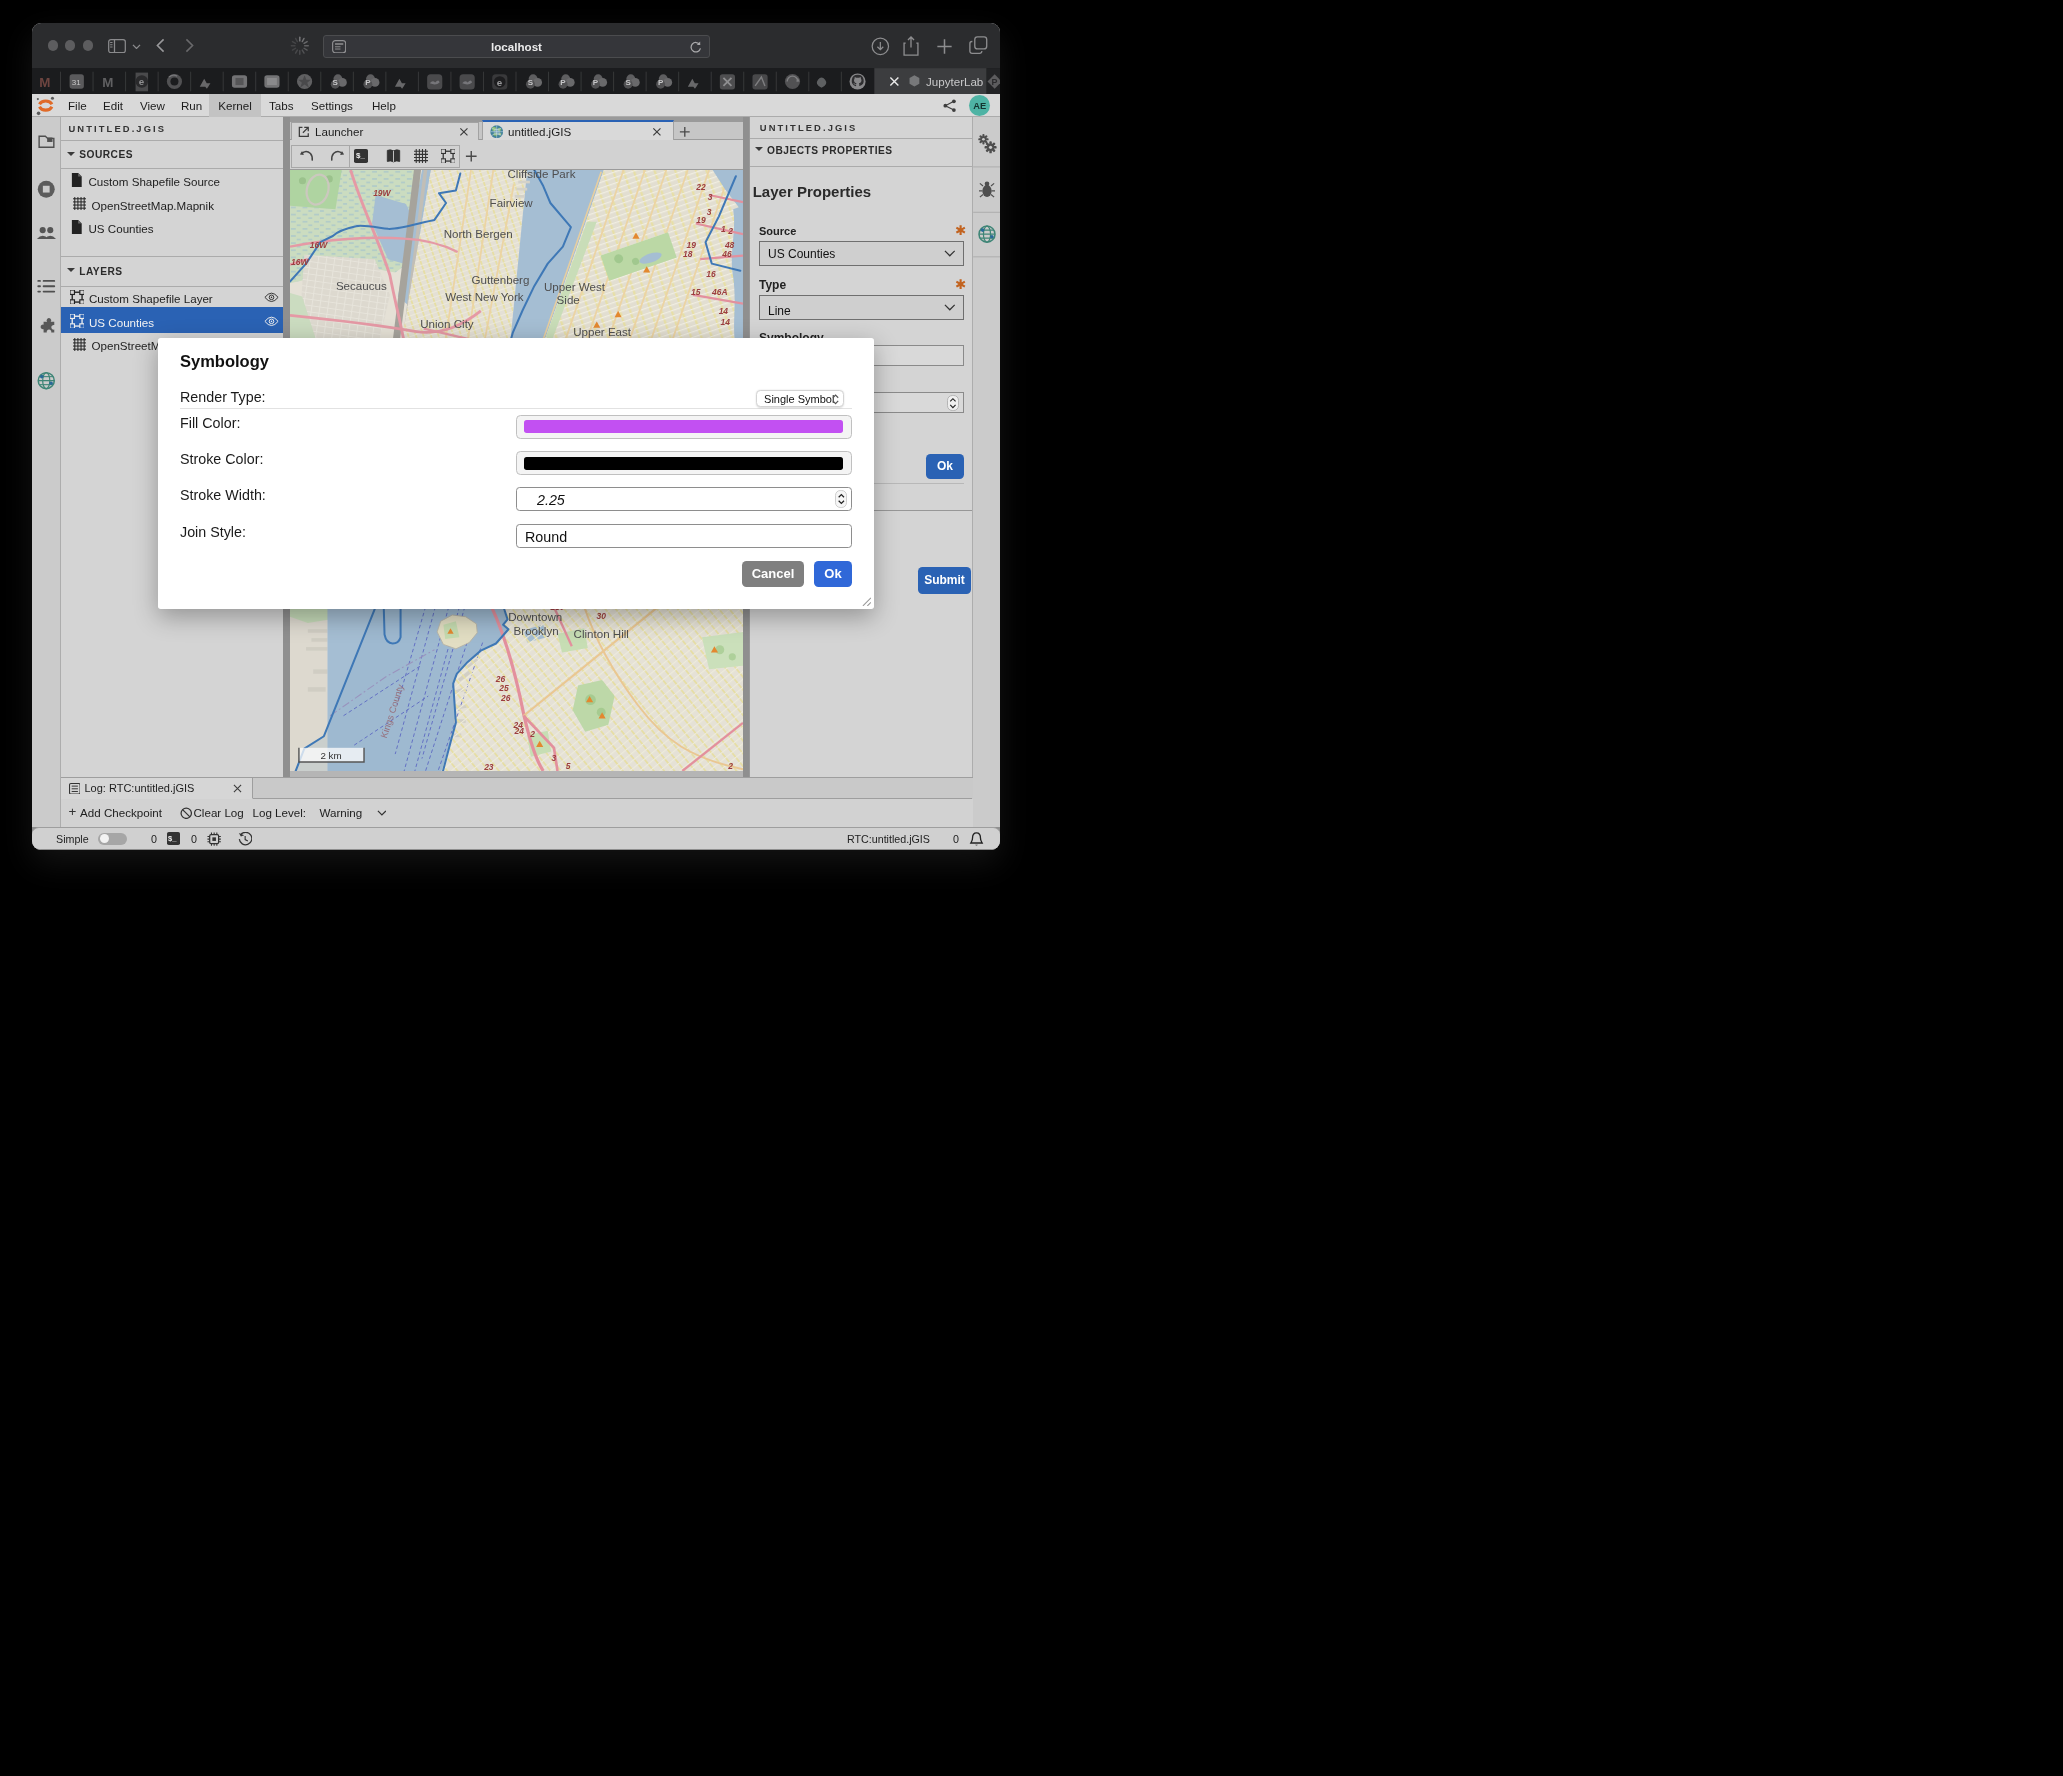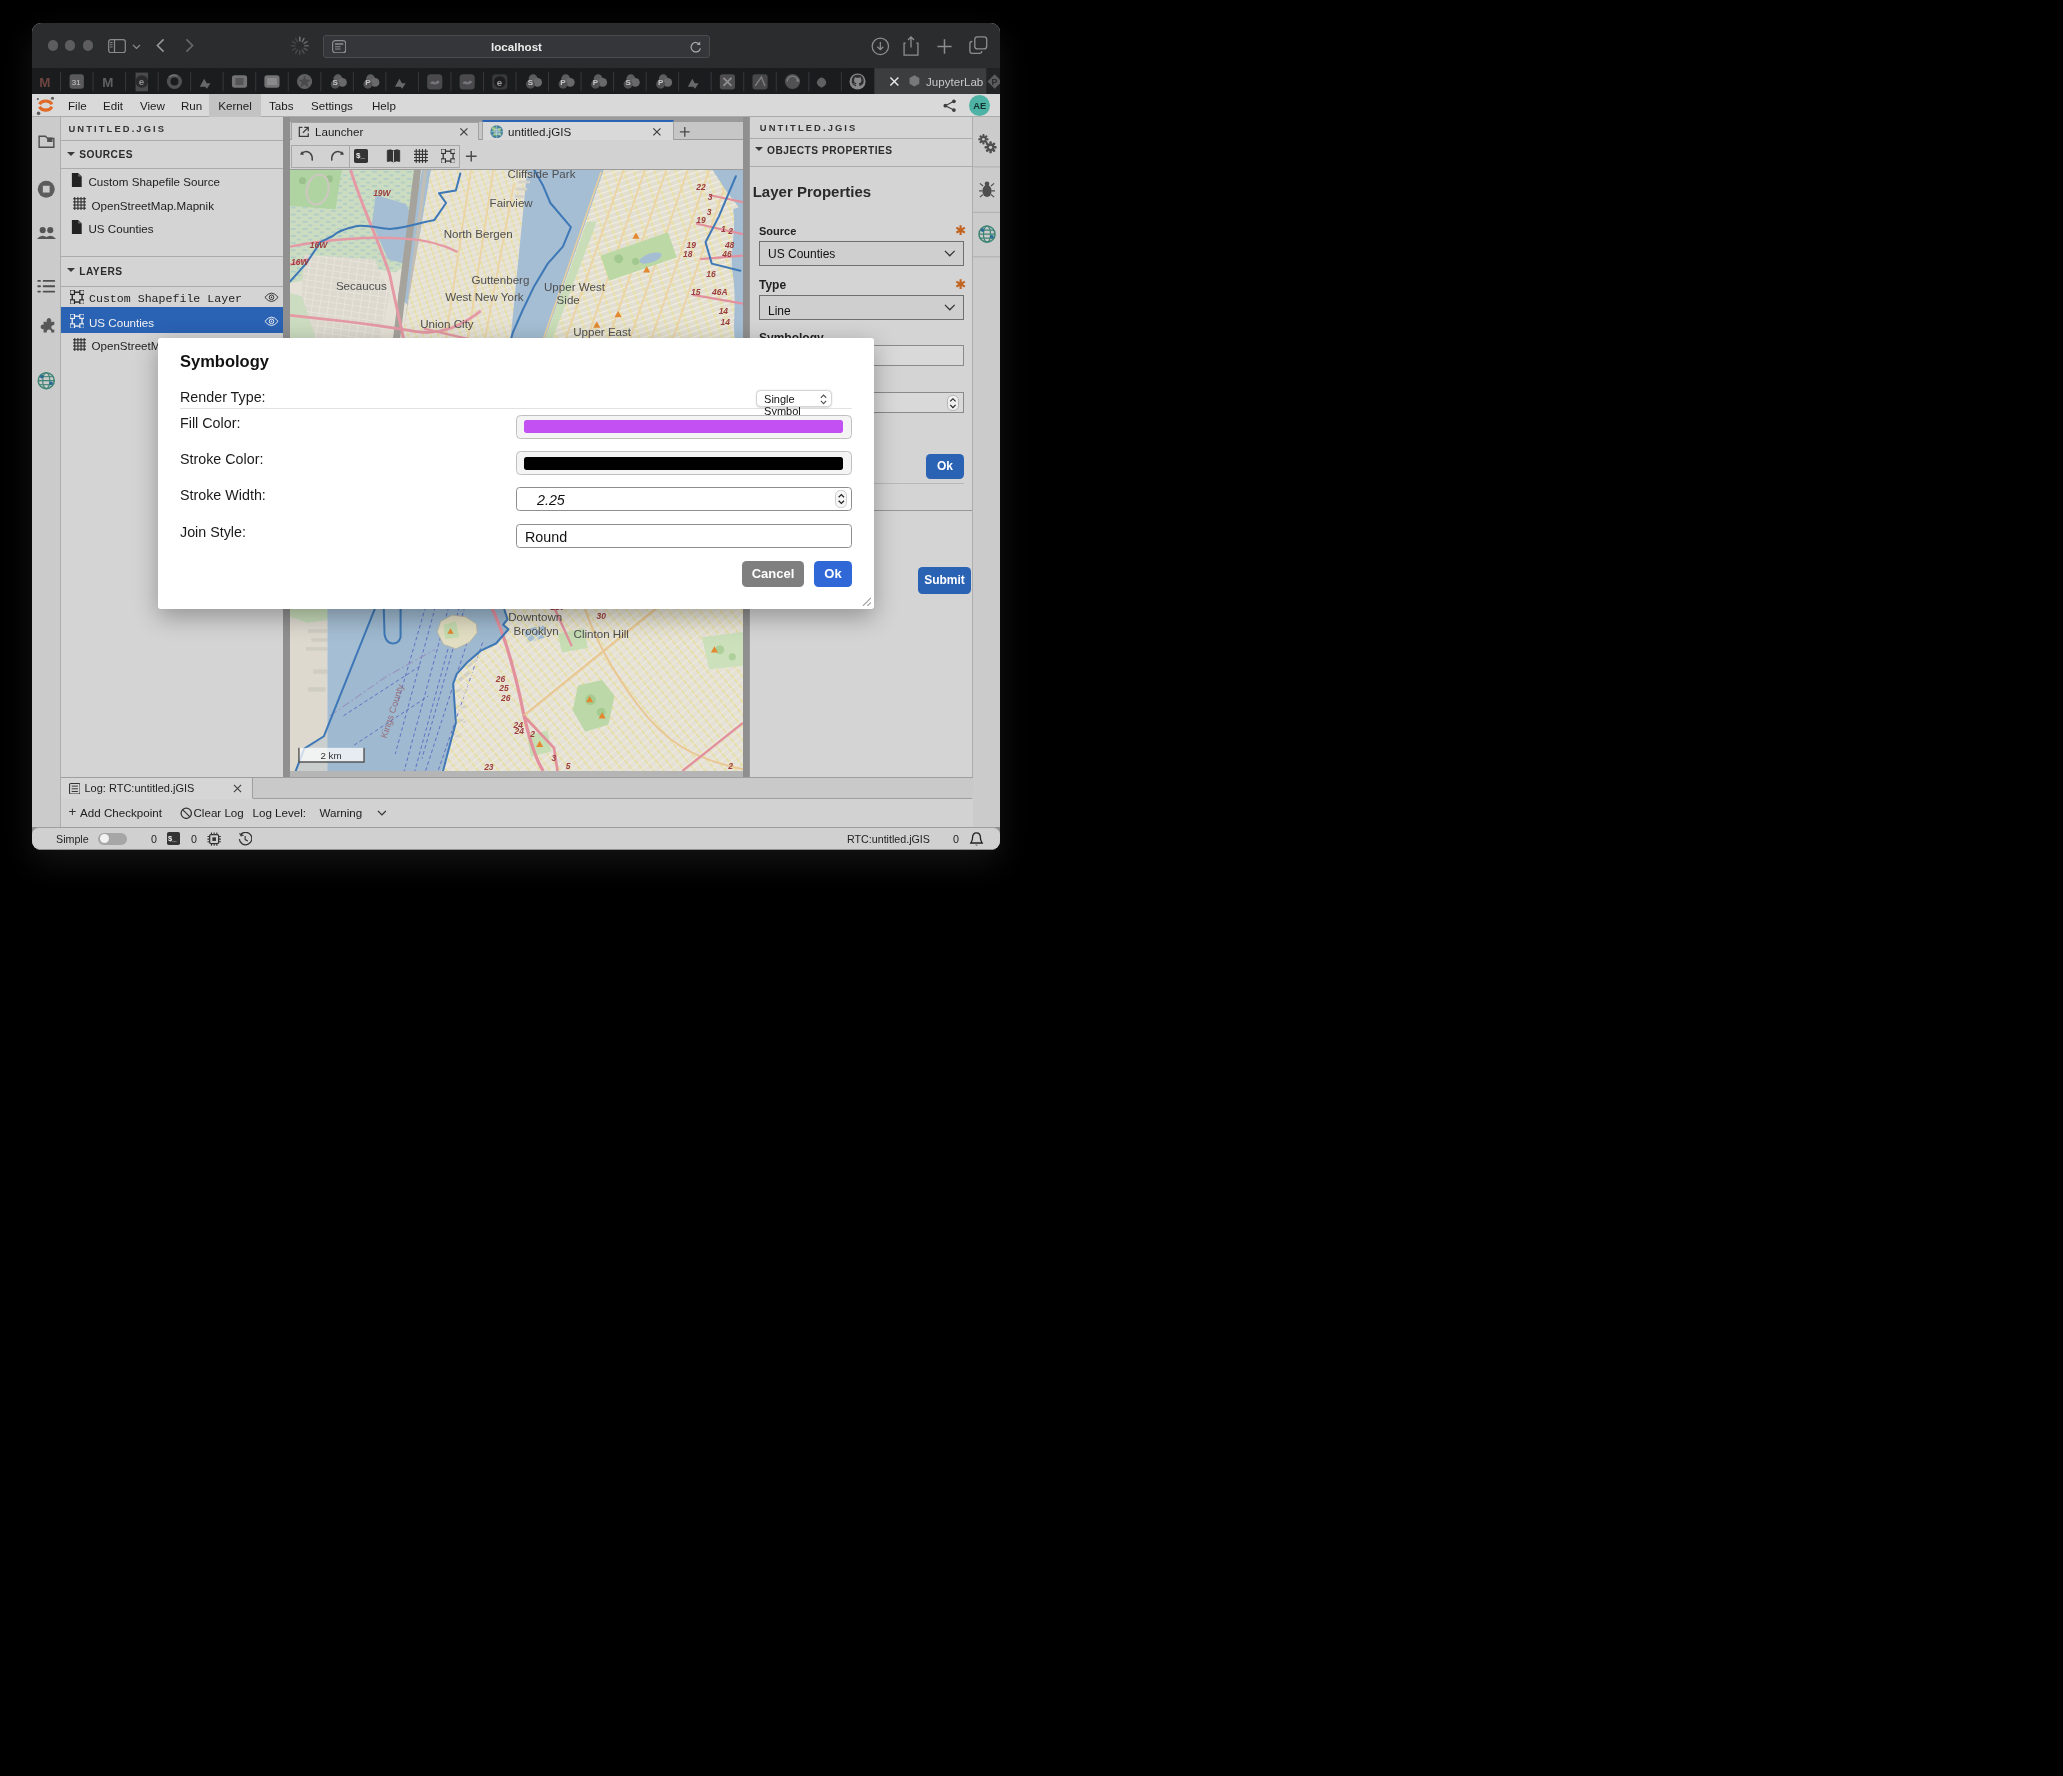--- a/index.html
+++ b/index.html
@@ -315,21 +315,21 @@
       <div class="caret" style="left:6.2px;top:151px;"></div>
       <div class="shead" style="position:absolute;left:18.7px;top:149px;">LAYERS</div>
       <div style="position:absolute;left:0;top:169px;width:100%;border-top:0.9px solid #ababab;"></div>
       <svg style="position:absolute;left:9px;top:173px;" width="14.3" height="14.3" viewBox="0 0 16 16">
         <rect x="2.5" y="2.5" width="11" height="11" fill="none" stroke="#222" stroke-width="1.5"></rect>
         <rect x="0" y="0" width="5" height="5" fill="#d4d4d4" stroke="#222" stroke-width="1.3"></rect>
         <rect x="11" y="0" width="5" height="5" fill="#d4d4d4" stroke="#222" stroke-width="1.3"></rect>
         <rect x="0" y="11" width="5" height="5" fill="#d4d4d4" stroke="#222" stroke-width="1.3"></rect>
         <rect x="11" y="11" width="5" height="5" fill="#d4d4d4" stroke="#222" stroke-width="1.3"></rect>
       </svg>
-      <div class="item13" style="left:28.5px;top:175px;font-family:Liberation Mono, monospace;">Custom Shapefile Layer</div>
+      <div class="item13" style="left:28.5px;top:175px;">Custom Shapefile Layer</div>
       <svg style="position:absolute;left:203px;top:175px;" width="15" height="10.7" viewBox="0 0 17 12">
         <path d="M1 6 Q8.5 -3.5 16 6 Q8.5 15.5 1 6 Z" fill="none" stroke="#333" stroke-width="1.1"></path>
         <circle cx="8.5" cy="6" r="2.6" fill="none" stroke="#333" stroke-width="1.1"></circle>
           <circle cx="8.5" cy="6" r="0.9" fill="#333"></circle>
       </svg>
       <div style="position:absolute;left:0;top:190px;width:100%;height:26px;background:#2a62b4;"></div>
       <svg style="position:absolute;left:9px;top:197px;" width="14.3" height="14.3" viewBox="0 0 16 16">
         <rect x="2.5" y="2.5" width="11" height="11" fill="none" stroke="#eee" stroke-width="1.5"></rect>
         <rect x="0" y="0" width="5" height="5" fill="#2a62b4" stroke="#eee" stroke-width="1.3"></rect>
         <rect x="11" y="0" width="5" height="5" fill="#2a62b4" stroke="#eee" stroke-width="1.3"></rect>
@@ -821,21 +821,21 @@
         <path d="M8.5 2 C5 2 4 5 4 8 C4 11.5 2.5 12.5 2 13.5 H15 C14.5 12.5 13 11.5 13 8 C13 5 12 2 8.5 2 Z" fill="none" stroke="#222" stroke-width="1.5"></path>
         <path d="M7 15.5 a1.8 1.8 0 0 0 3 0" fill="#222"></path>
       </svg>
     </div>
   </div>
 
   <div id="modal">
     <div style="position:absolute;left:22px;top:14.3px;font-size:16.5px;font-weight:bold;color:#111;">Symbology</div>
     <div class="mlabel" style="top:51px;">Render Type:</div>
     <div style="position:absolute;left:22px;top:70px;width:672px;border-top:0.9px solid #e2e2e2;"></div>
-    <div style="position:absolute;left:598px;top:52px;width:76px;height:17px;background:#fff;border:0.9px solid #d4d4d4;border-radius:4.5px;box-shadow:0 0.9px 1.8px rgba(0,0,0,.15);font-size:11px;color:#111;">
+    <div style="position:absolute;left:598px;top:52px;width:88px;height:17px;background:#fff;border:0.9px solid #d4d4d4;border-radius:4.5px;box-shadow:0 0.9px 1.8px rgba(0,0,0,.15);font-size:11px;color:#111;">
       <div style="position:absolute;left:7.1px;top:2.2px;">Single Symbol</div>
       <svg style="position:absolute;right:3.6px;top:3.1px;" width="7.1" height="10.7" viewBox="0 0 8 12">
         <path d="M1 4.2 L4 1.2 L7 4.2 M1 7.8 L4 10.8 L7 7.8" fill="none" stroke="#555" stroke-width="1.3"></path>
       </svg>
     </div>
     <div class="mlabel" style="top:77px;">Fill Color:</div>
     <div class="mwell" style="top:77px;"></div>
     <div style="position:absolute;left:366px;top:82px;width:319px;height:13.4px;border-radius:2.7px;background:#c250f2;"></div>
     <div class="mlabel" style="top:113px;">Stroke Color:</div>
     <div class="mwell" style="top:113px;"></div>

